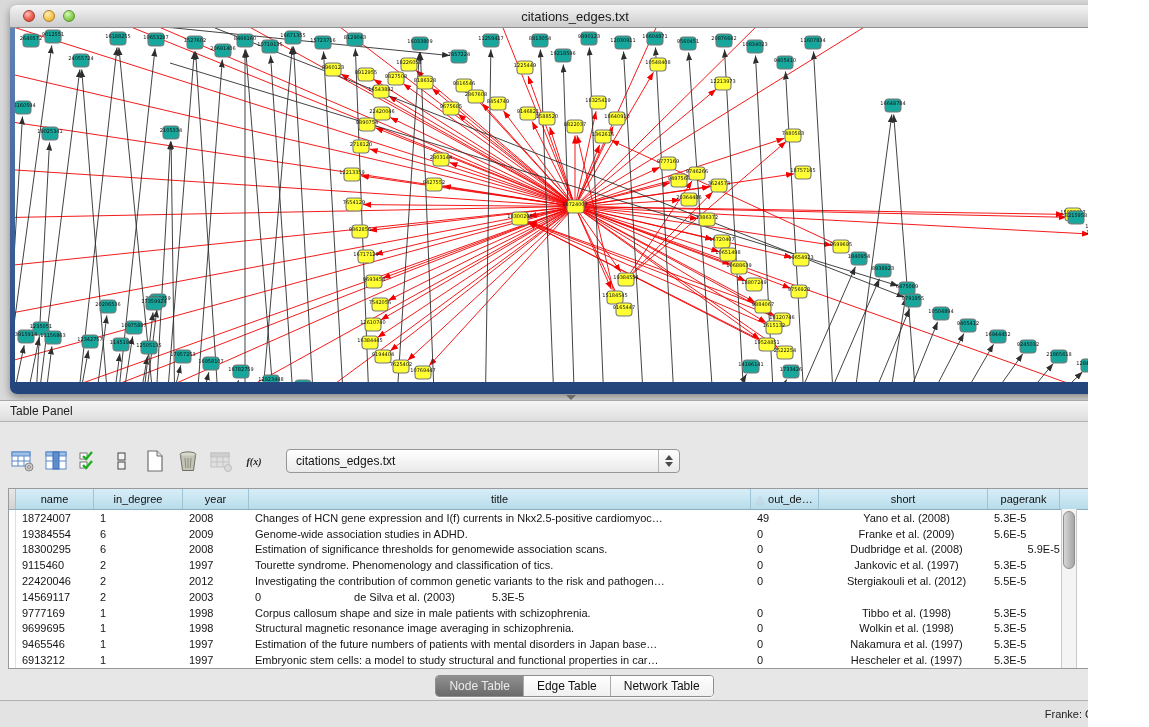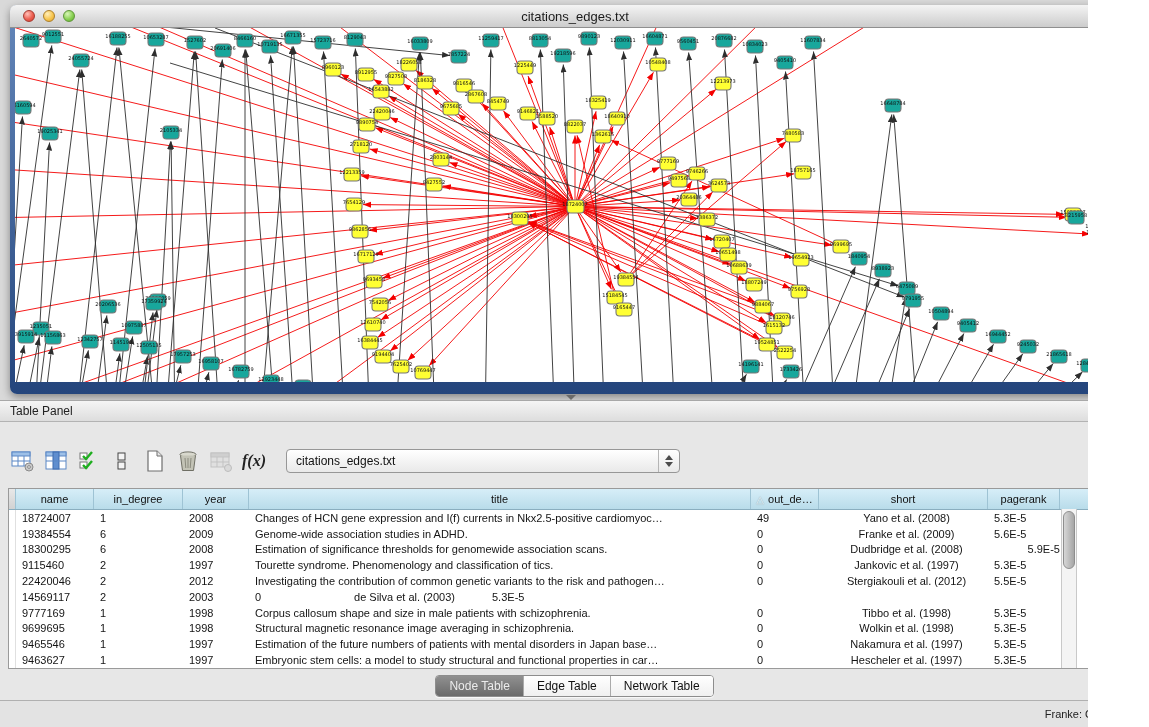--- a/index.html
+++ b/index.html
@@ -24,21 +24,21 @@
 
   
   .table-panel{position:absolute;left:0;top:400px;width:1149px;height:300px;background:#e7e7e7;border-top:1px solid #a8a8a8;}
   .panel-header{height:20px;background:linear-gradient(#f5f5f5,#dddddd);border-bottom:1px solid #b3b3b3;
     display:flex;align-items:center;padding:0 10px;font-size:12px;color:#222;}
   .panel-header .spacer{flex:1;}
   .close-icon{font-size:17px;font-weight:bold;color:#111;margin-left:12px;line-height:14px;cursor:default;}
 
   .toolbar{position:absolute;left:10px;top:45px;height:30px;display:flex;align-items:center;gap:7px;}
   .tool-btn{width:26px;height:26px;display:flex;align-items:center;justify-content:center;}
-  .fx{font-family:"Liberation Serif",serif;font-style:italic;font-weight:bold;font-size:16px;color:#222;}
+  .fx{font-family:"Liberation Serif",serif;font-style:italic;font-weight:bold;font-size:10px;color:#222;}
   .combo{margin-left:12px;width:392px;height:22px;border:1px solid #979797;border-radius:4px;
     background:linear-gradient(#ffffff,#e9e9e9);display:flex;align-items:center;font-size:12px;color:#111;}
   .combo .val{flex:1;padding-left:9px;}
   .combo .arrows{width:20px;height:100%;border-left:1px solid #b5b5b5;display:flex;flex-direction:column;align-items:center;justify-content:center;gap:2px;}
   .arr-up{width:0;height:0;border-left:4px solid transparent;border-right:4px solid transparent;border-bottom:5px solid #4c4c4c;}
   .arr-dn{width:0;height:0;border-left:4px solid transparent;border-right:4px solid transparent;border-top:5px solid #4c4c4c;}
 
   .table-wrap{position:absolute;left:8px;top:87px;width:1133px;height:181px;box-sizing:border-box;
     background:#fff;border:1px solid #9a9a9a;overflow:hidden;}
   .thead{display:flex;height:20px;background:linear-gradient(#d7eef8,#b9dcea);border-bottom:1px solid #8aaebf;font-size:11px;color:#101010;}
@@ -726,21 +726,21 @@
             <div class="td" style="width: 78px; text-align: left;">9465546</div>
             <div class="td" style="width: 89px; text-align: left;">1</div>
             <div class="td" style="width: 66px; text-align: left;">1997</div>
             <div class="td" style="width: 502px; text-align: left;">Estimation of the future numbers of patients with mental disorders in Japan base…</div>
             <div class="td" style="width: 68px; text-align: left;">0</div>
             <div class="td" style="width: 169px; text-align: center;">Nakamura et al. (1997)</div>
             <div class="td" style="width: 72px; text-align: left;">5.3E-5</div>
           </div>
           <div class="tr">
             <div class="td gutter" style="width: 7px;"></div>
-            <div class="td" style="width: 78px; text-align: left;">9463627</div>
+            <div class="td" style="width: 78px; text-align: left;">6913212</div>
             <div class="td" style="width: 89px; text-align: left;">1</div>
             <div class="td" style="width: 66px; text-align: left;">1997</div>
             <div class="td" style="width: 502px; text-align: left;">Embryonic stem cells: a model to study structural and functional properties in car…</div>
             <div class="td" style="width: 68px; text-align: left;">0</div>
             <div class="td" style="width: 169px; text-align: center;">Hescheler et al. (1997)</div>
             <div class="td" style="width: 72px; text-align: left;">5.3E-5</div>
           </div>
         </div>
       <div class="vscroll">
         <div class="vthumb"></div>

